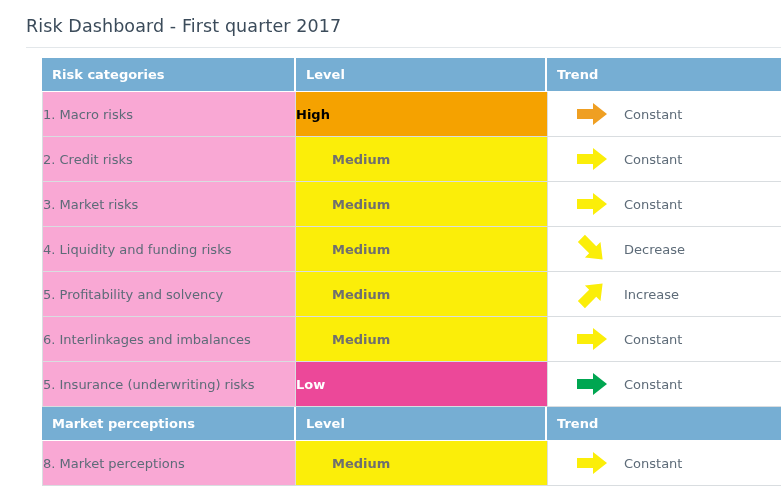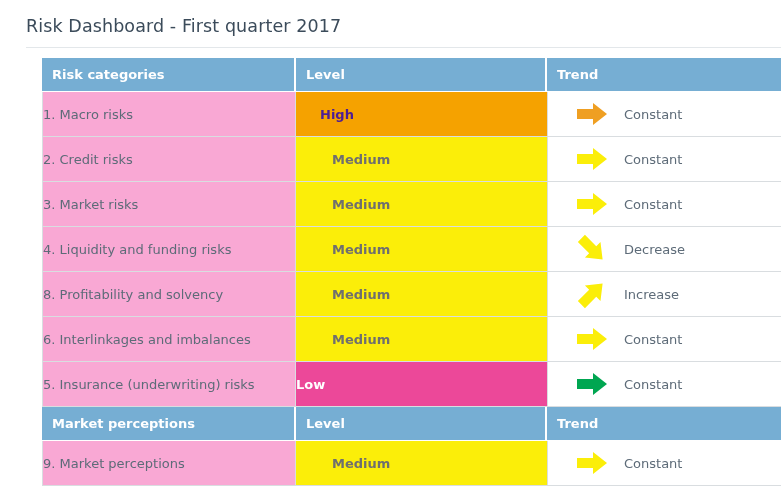--- a/index.html
+++ b/index.html
@@ -90,21 +90,21 @@
     background: #f9a8d4;
     white-space: nowrap;
   }
 
   td.level-cell {
     font-size: 13px;
     font-weight: bold;
     padding-left: 10px;
     white-space: nowrap;
   }
-  td.level-cell.level-high   { background: #f5a200; color: #4c1d95; padding-left: 24px; }
+  td.level-cell.level-high   { background: #f5a200; color: #000000; }
   td.level-cell.level-medium { background: #fbee09; color: #6f6f6f; padding-left: 36px; }
   td.level-cell.level-low    { background: #ec4899; color: #ffffff; }
 
   td.trend-cell {
     background: #ffffff;
     border-left: 1px solid #d9dde0;
     border-right: 1px solid #d9dde0;
     padding: 0;
   }
 
@@ -193,21 +193,21 @@
           <td class="trend-cell">
             <div class="trend-inner">
               <svg viewBox="0 0 32 26" class="trend-arrow arrow-down">
                 <path d="M1,8 L17,8 L17,2 L31,13 L17,24 L17,18 L1,18 Z" fill="#fbee09"></path>
               </svg>
               <span class="trend-label">Decrease</span>
             </div>
           </td>
         </tr>
         <tr class="data-row">
-          <td class="cat-cell">8. Profitability and solvency</td>
+          <td class="cat-cell">5. Profitability and solvency</td>
           <td class="level-cell level-medium">Medium</td>
           <td class="trend-cell">
             <div class="trend-inner">
               <svg viewBox="0 0 32 26" class="trend-arrow arrow-up">
                 <path d="M1,8 L17,8 L17,2 L31,13 L17,24 L17,18 L1,18 Z" fill="#fbee09"></path>
               </svg>
               <span class="trend-label">Increase</span>
             </div>
           </td>
         </tr>
@@ -234,21 +234,21 @@
               <span class="trend-label">Constant</span>
             </div>
           </td>
         </tr>
         <tr class="header-row">
           <th>Market perceptions</th>
           <th>Level</th>
           <th class="last-col">Trend</th>
         </tr>
         <tr class="data-row">
-          <td class="cat-cell">9. Market perceptions</td>
+          <td class="cat-cell">8. Market perceptions</td>
           <td class="level-cell level-medium">Medium</td>
           <td class="trend-cell">
             <div class="trend-inner">
               <svg viewBox="0 0 32 26" class="trend-arrow arrow-right">
                 <path d="M1,8 L17,8 L17,2 L31,13 L17,24 L17,18 L1,18 Z" fill="#fbee09"></path>
               </svg>
               <span class="trend-label">Constant</span>
             </div>
           </td>
         </tr>

